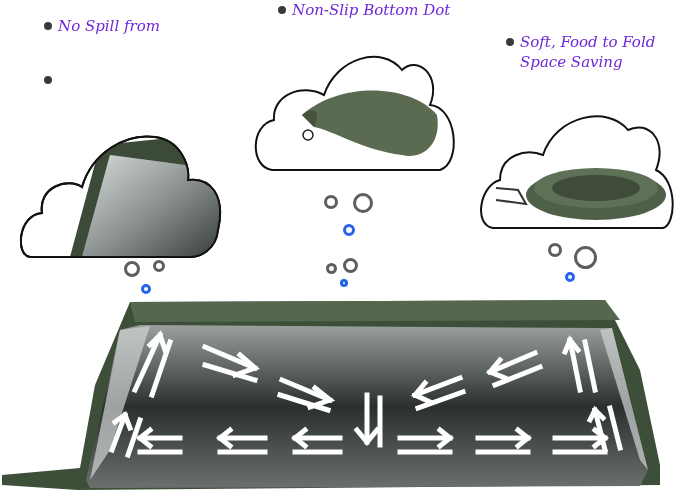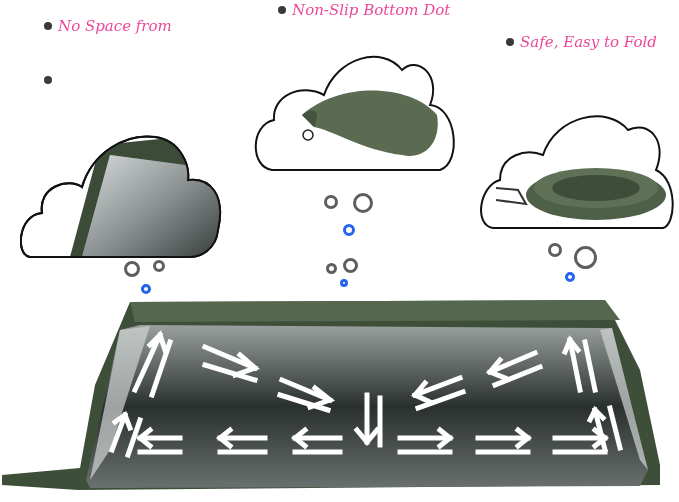--- a/index.html
+++ b/index.html
@@ -1,41 +1,42 @@
 <!DOCTYPE html>
 <html><head>
 <meta charset="utf-8">
 <style>
   html,body{margin:0;padding:0;background:#fff;}
   body{width:679px;height:502px;position:relative;overflow:hidden;font-family:"DejaVu Serif",serif;}
-  .feat{position:absolute;font-style:italic;font-size:15px;line-height:20px;color:#ec4899;}
+  .feat{position:absolute;font-style:italic;font-size:15px;line-height:20px;color:#6d28d9;}
   .feat .dot{position:absolute;left:-14px;top:6px;width:8px;height:8px;border-radius:50%;background:#3a3a3a;}
   .feat span{display:block;}
   .ring{position:absolute;border-radius:50%;box-sizing:border-box;}
   .ring.gray{border:3px solid #5e5e5e;}
   .ring.blue{border:3px solid #2563eb;}
   svg{position:absolute;}
 </style>
 </head>
 <body>
 
 <div class="feat" style="left:58px;top:16px;">
   <i class="dot"></i>
-  <span>No Space from</span>
+  <span>No Spill from</span>
 </div>
 <div class="feat" style="left:58px;top:70px;">
   <i class="dot"></i>
 </div>
 <div class="feat" style="left:292px;top:0px;">
   <i class="dot"></i>
   <span>Non-Slip Bottom Dot</span>
 </div>
 <div class="feat" style="left:520px;top:32px;">
   <i class="dot"></i>
-  <span>Safe, Easy to Fold</span>
+  <span>Soft, Food to Fold</span>
+  <span>Space Saving</span>
 </div>
 
 <svg style="left:20px;top:125px" width="215" height="140" viewBox="0 0 215 140">
   <defs>
     <clipPath id="c1">
         <path d="M10 132 C-5 130 -2 90 22 88 C18 62 48 52 62 62 C72 28 105 8 135 12 C160 15 170 40 168 55 C190 52 206 70 198 105 C196 125 180 132 170 132 Z"></path>
       </clipPath>
   </defs>
   <path d="M10 132 C-5 130 -2 90 22 88 C18 62 48 52 62 62 C72 28 105 8 135 12 C160 15 170 40 168 55 C190 52 206 70 198 105 C196 125 180 132 170 132 Z" fill="#fff" stroke="#111" stroke-width="2"></path>
   <g clip-path="url(#c1)">

